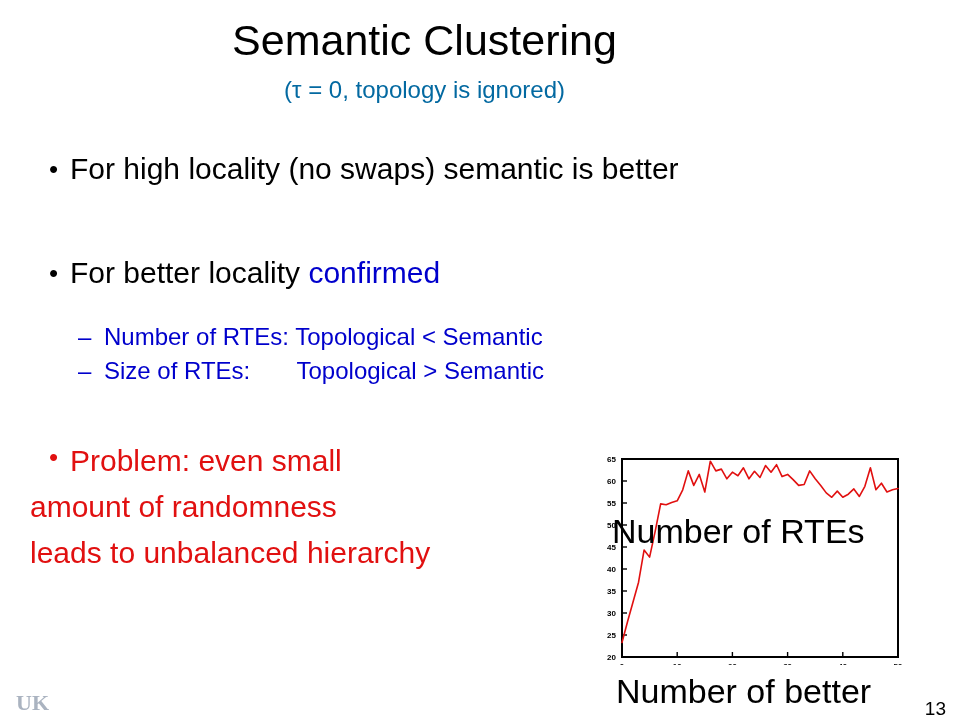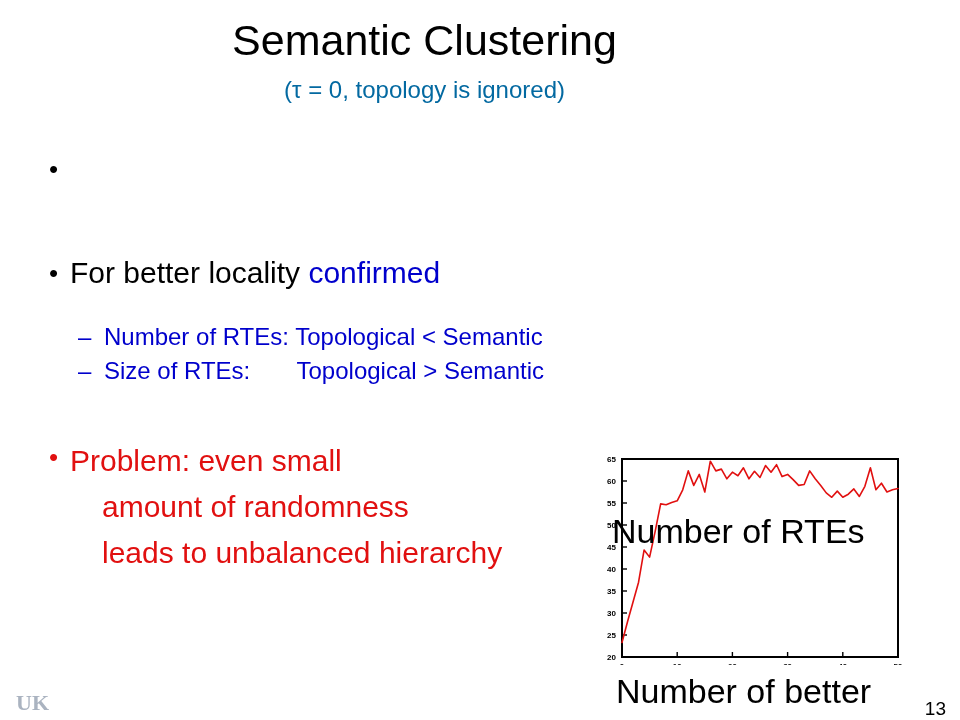--- a/index.html
+++ b/index.html
@@ -98,21 +98,21 @@
   .gap-b { height: 28px; }
   .gap-c { height: 50px; }
 
   .red-row .bullet-mark { color: #E11010; }
   .red-line {
     font-size: 30px;
     line-height: 46px;
     color: #E11010;
     white-space: pre;
   }
-  .red-indent { margin-left: 102px; }
+  .red-indent { margin-left: 30px; }
 
   
   .chart-wrap {
     position: absolute;
     left: 592px;
     top: 450px;
     width: 320px;
     height: 215px;
   }
   .chart-svg { display: block; }
@@ -162,20 +162,21 @@
 
 <div class="title-block">
   <div class="slide-title">Semantic Clustering</div>
   <div class="slide-subtitle">(τ = 0, topology is ignored)</div>
 </div>
 
 <div class="body">
 
   <div class="bullet-row lvl1">
     <span class="bullet-mark">•</span>
+    <span class="bullet-text">For high locality (no swaps) semantic is better</span>
   </div>
 
   <div class="gap-a"></div>
 
   <div class="bullet-row lvl1">
     <span class="bullet-mark">•</span>
     <span class="bullet-text"><span>For better locality </span><span class="blue">confirmed</span></span>
   </div>
 
   <div class="gap-b"></div>

